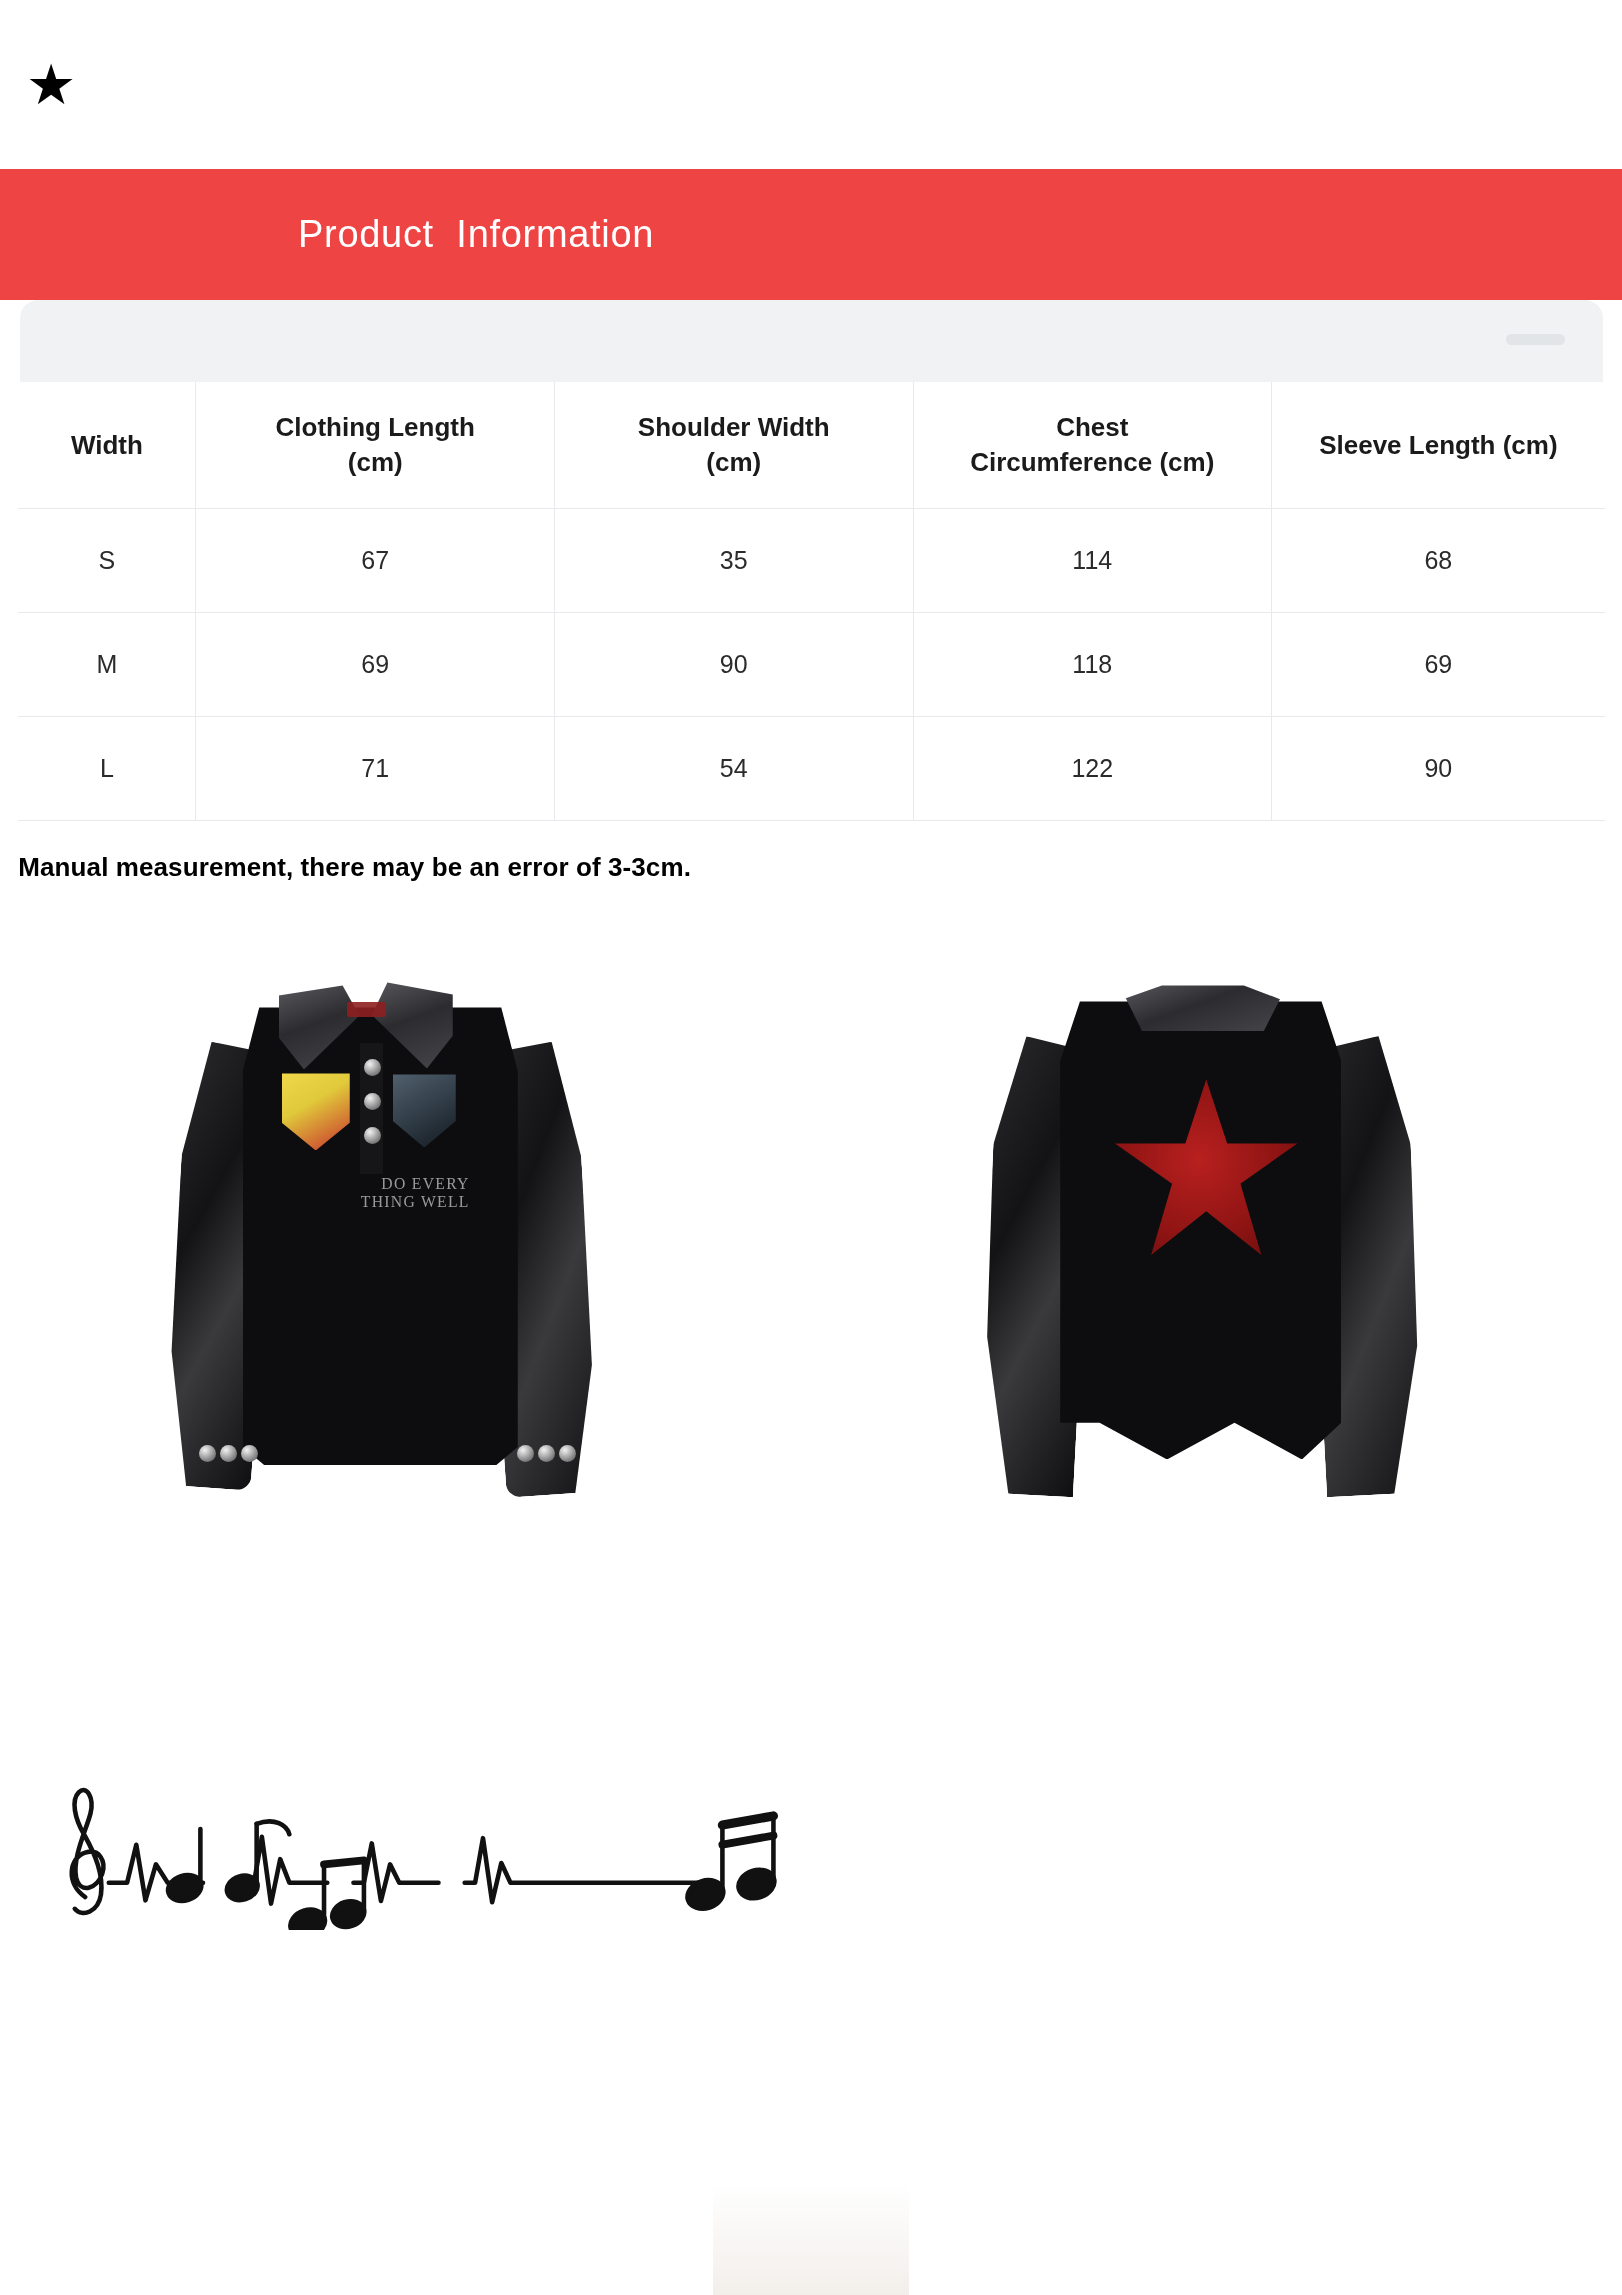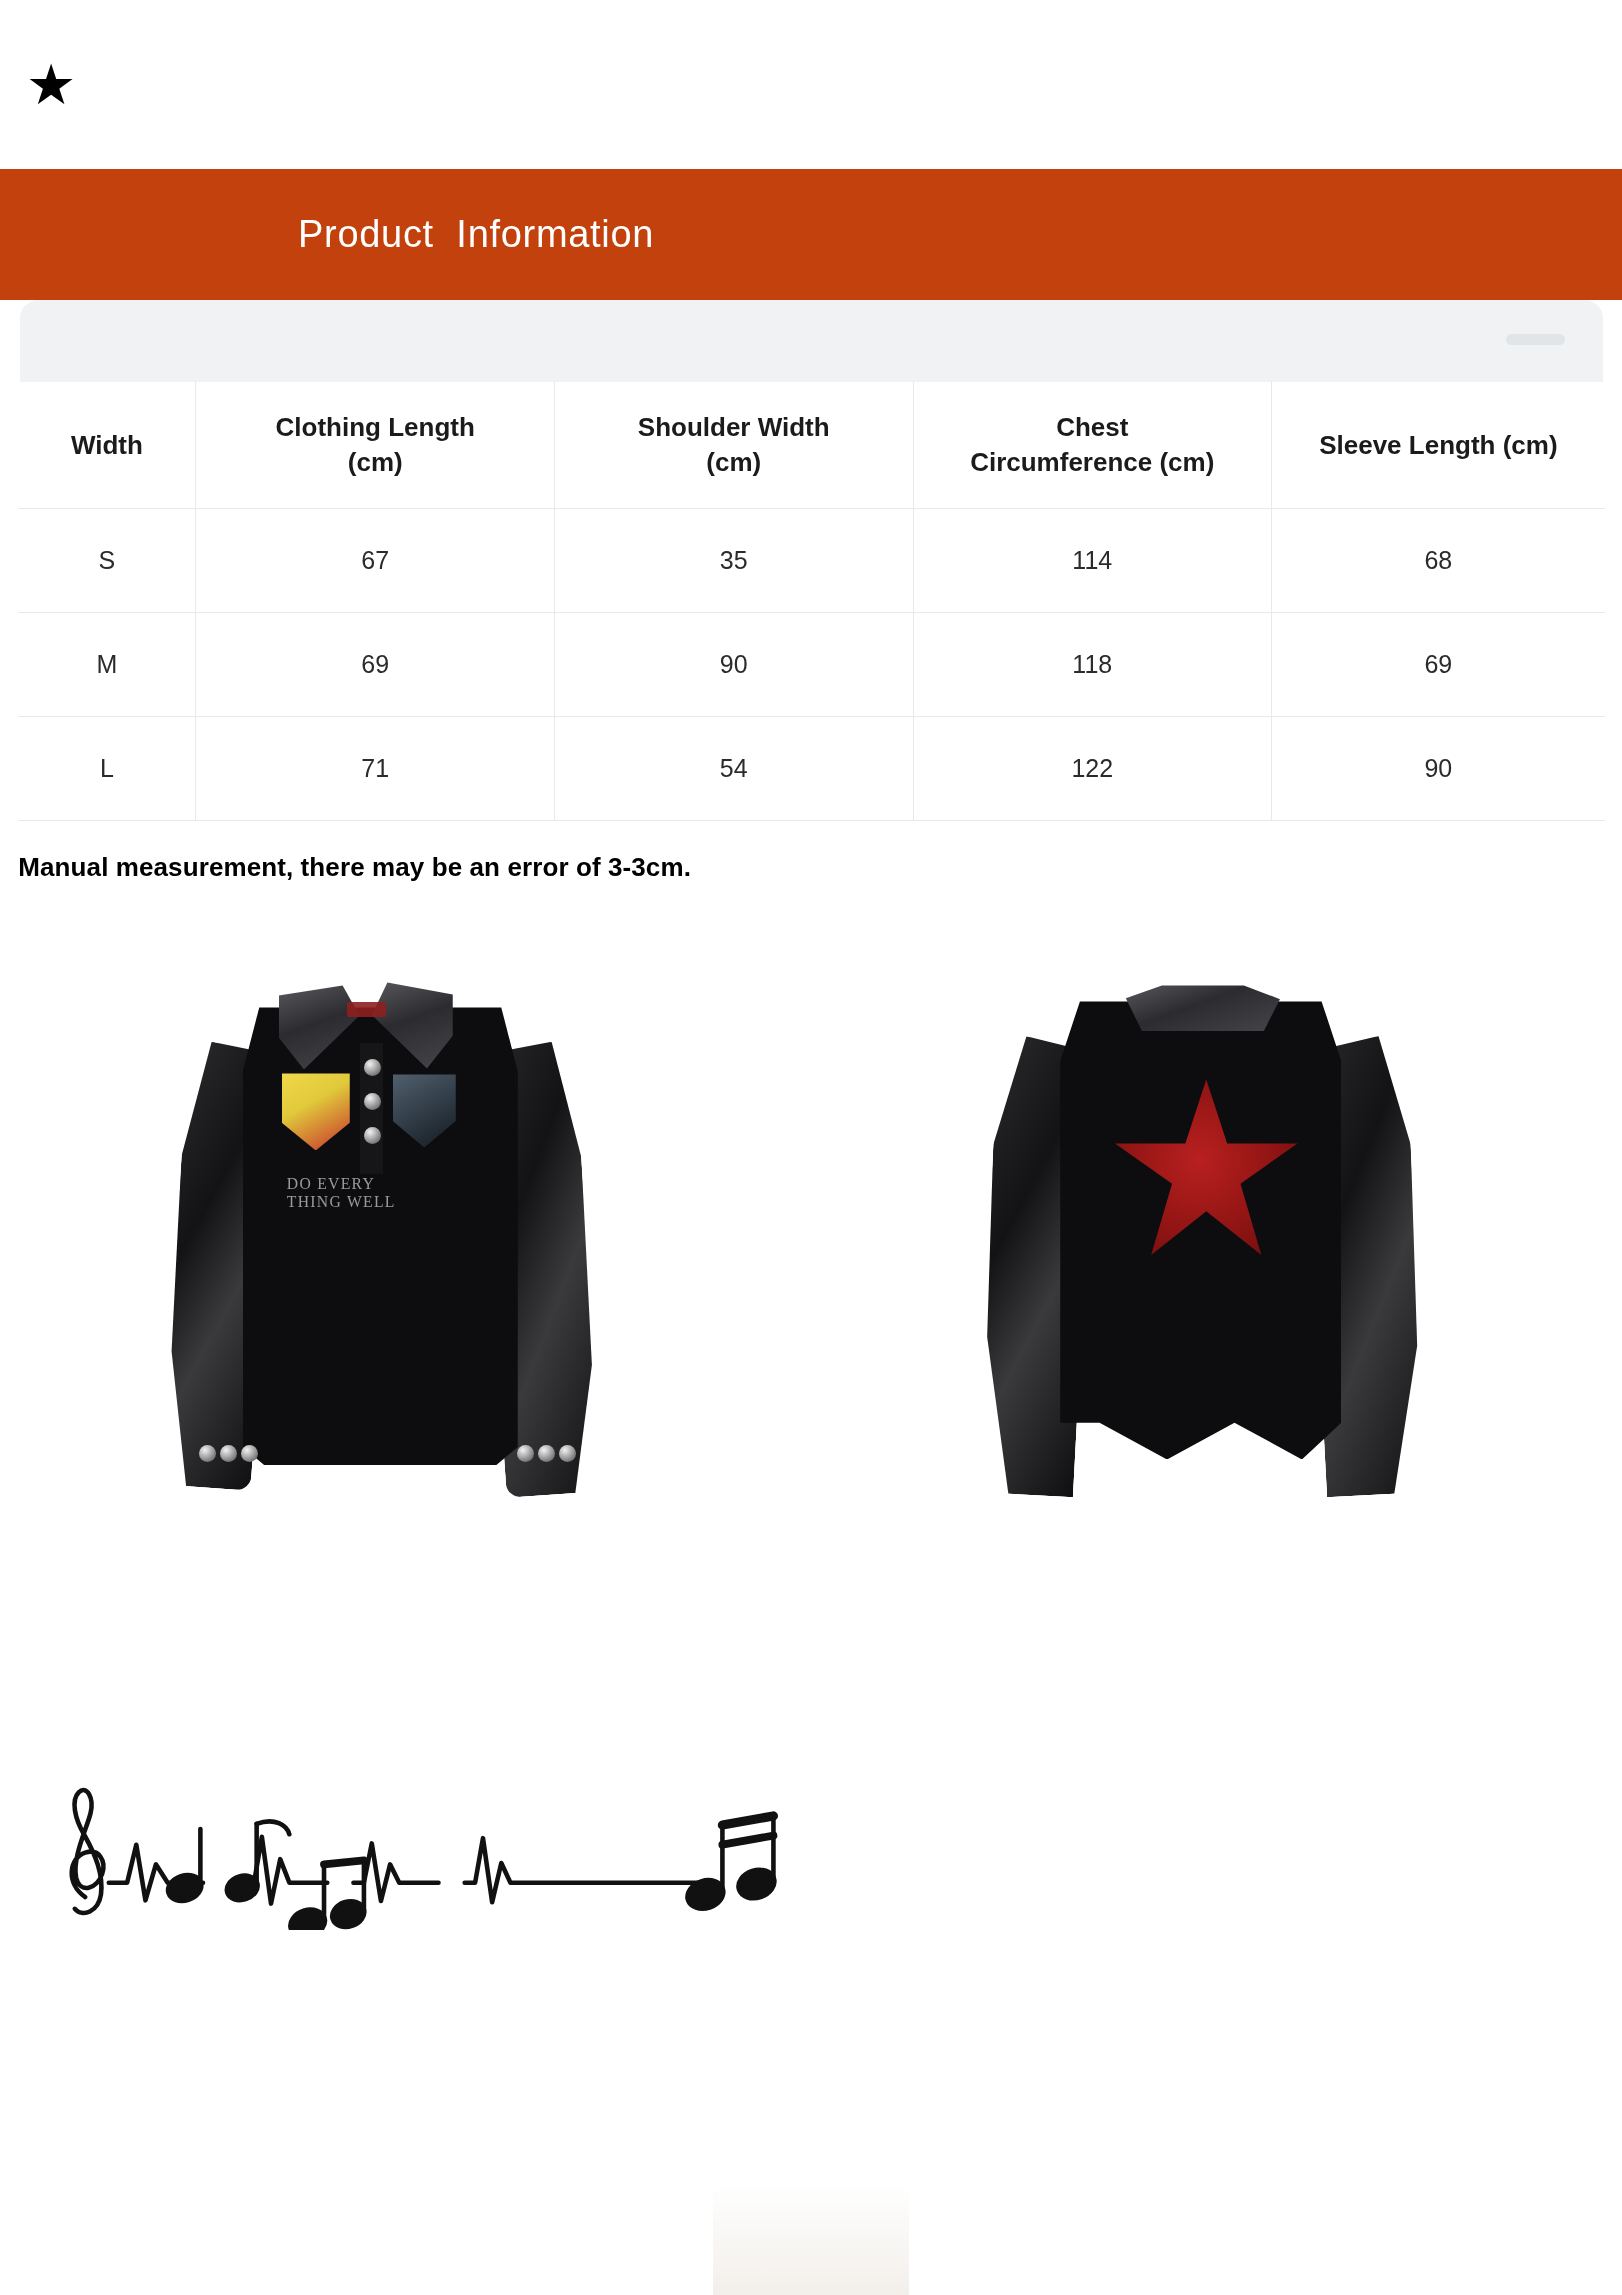--- a/index.html
+++ b/index.html
@@ -33,21 +33,21 @@
   }
   .brand-title {
     font-size: 47px;
     letter-spacing: 0.7px;
     color: #111111;
     white-space: pre;
   }
 
   
   .info-band {
-    background: #c2410c;
+    background: #ef4444;
     height: 131px;
     display: flex;
     align-items: center;
     padding-left: 298px;
     box-sizing: border-box;
   }
   .info-band-title {
     color: #ffffff;
     font-size: 38px;
     letter-spacing: 0.7px;
@@ -206,21 +206,21 @@
     position: absolute;
     left: 242px; top: 152px;
     width: 63px; height: 73px;
     background: linear-gradient(150deg,#51606e 0%, #2b3640 60%, #151b22 100%);
     clip-path: polygon(0% 0%, 100% 0%, 100% 64%, 50% 100%, 0% 64%);
   }
   .front-text {
     position: absolute;
     left: 136px; top: 253px;
     width: 183px;
-    text-align: left;
+    text-align: right;
     color: #cfcfcf;
     font-size: 15.7px;
     line-height: 1.15;
     letter-spacing: 1.3px;
     opacity: .72;
     font-family: "Liberation Serif", serif;
     white-space: pre-line;
   }
   .neck-logo {
     position: absolute;

